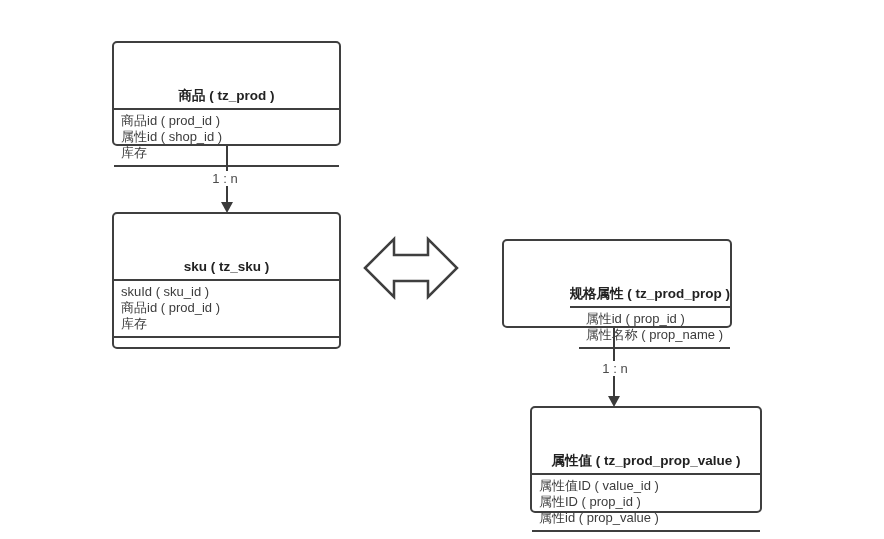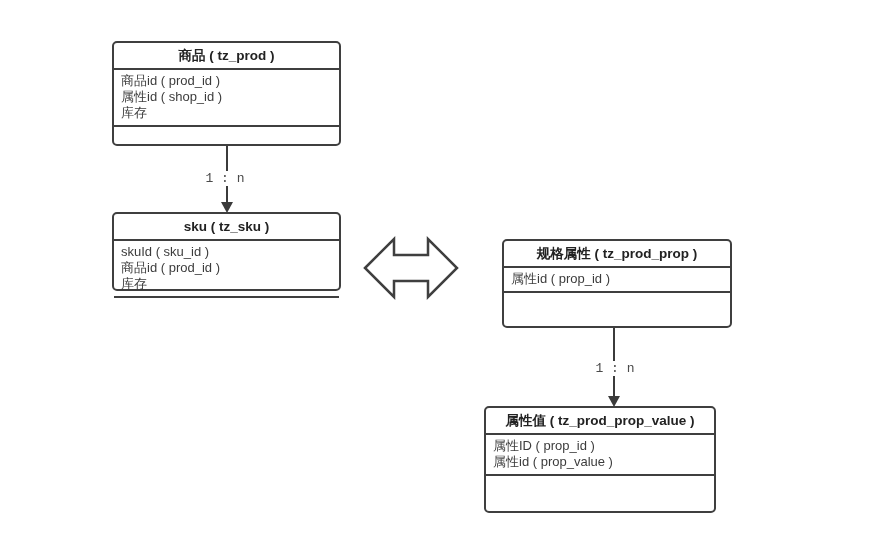--- a/index.html
+++ b/index.html
@@ -28,38 +28,39 @@
     flex: 0 0 auto;
     height: 27px;
     line-height: 25px;
     text-align: center;
     font-size: 13.5px;
     font-weight: bold;
     color: #222222;
     border-bottom: 2px solid #3f3f3f;
     white-space: nowrap;
     overflow: hidden;
+    margin-top: 40px;
   }
   .e-fields {
     flex: 0 0 auto;
     padding: 3px 7px 4px 7px;
     border-bottom: 2px solid #3f3f3f;
     font-size: 13px;
   }
   .e-field {
     line-height: 16px;
     white-space: nowrap;
     overflow: hidden;
   }
   .e-footer { flex: 1 1 auto; }
 
   .e-prod       { left: 112px; top: 41px;  width: 229px; height: 105px; }
-  .e-sku        { left: 112px; top: 212px; width: 229px; height: 79px; }
-  .e-prop       { left: 502px; top: 239px; width: 230px; height: 89px;  }
-  .e-prop-value { left: 484px; top: 406px; width: 232px; height: 107px; }
+  .e-sku        { left: 112px; top: 212px; width: 229px; height: 137px; }
+  .e-prop       { left: 502px; top: 239px; width: 230px; height: 89px; align-items: flex-end;  }
+  .e-prop-value { left: 530px; top: 406px; width: 232px; height: 107px; }
 
   
   .conn-line {
     position: absolute;
     width: 2px;
     background: #3b3b3b;
   }
   .conn-head {
     position: absolute;
     width: 0; height: 0;
@@ -68,21 +69,20 @@
     border-top: 11px solid #3b3b3b;
   }
   .conn-label {
     position: absolute;
     transform: translateX(-50%);
     background: #ffffff;
     padding: 0 4px;
     font-size: 13px;
     color: #4a4a4a;
     white-space: nowrap;
-    font-family: Liberation Mono, monospace;
   }
 
   .c1-line  { left: 226px; top: 146px; height: 57px; }
   .c1-head  { left: 221px; top: 202px; }
   .c1-label { left: 225px; top: 171px; }
 
   .c2-line  { left: 613px; top: 328px; height: 69px; }
   .c2-head  { left: 608px; top: 396px; }
   .c2-label { left: 615px; top: 361px; }
 
@@ -123,30 +123,32 @@
   </div>
 
   <svg class="double-arrow" width="96" height="68" viewBox="0 0 96 68">
     <path d="M 2 34 L 31 5 L 31 21 L 65 21 L 65 5 L 94 34 L 65 63 L 65 47 L 31 47 L 31 63 Z" fill="#ffffff" stroke="#3f3f3f" stroke-width="2.5" stroke-linejoin="miter"></path>
   </svg>
 
   <div class="entity e-prop">
     <div class="e-header">规格属性 ( tz_prod_prop )</div>
     <div class="e-fields">
       <div class="e-field">属性id ( prop_id )</div>
+      <div class="e-field">属性名称 ( prop_name )</div>
     </div>
     <div class="e-footer"></div>
   </div>
 
   <div class="conn-line c2-line"></div>
   <div class="conn-head c2-head"></div>
   <div class="conn-label c2-label">1 : n</div>
 
   <div class="entity e-prop-value">
     <div class="e-header">属性值 ( tz_prod_prop_value )</div>
     <div class="e-fields">
+      <div class="e-field">属性值ID ( value_id )</div>
       <div class="e-field">属性ID ( prop_id )</div>
       <div class="e-field">属性id ( prop_value )</div>
     </div>
     <div class="e-footer"></div>
   </div>
 
 </div>
 
 </body></html>

